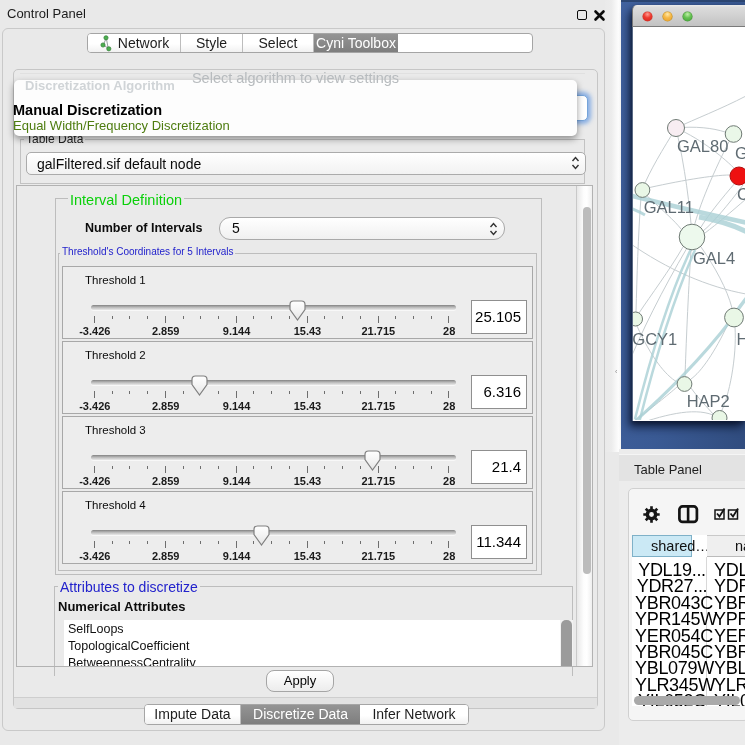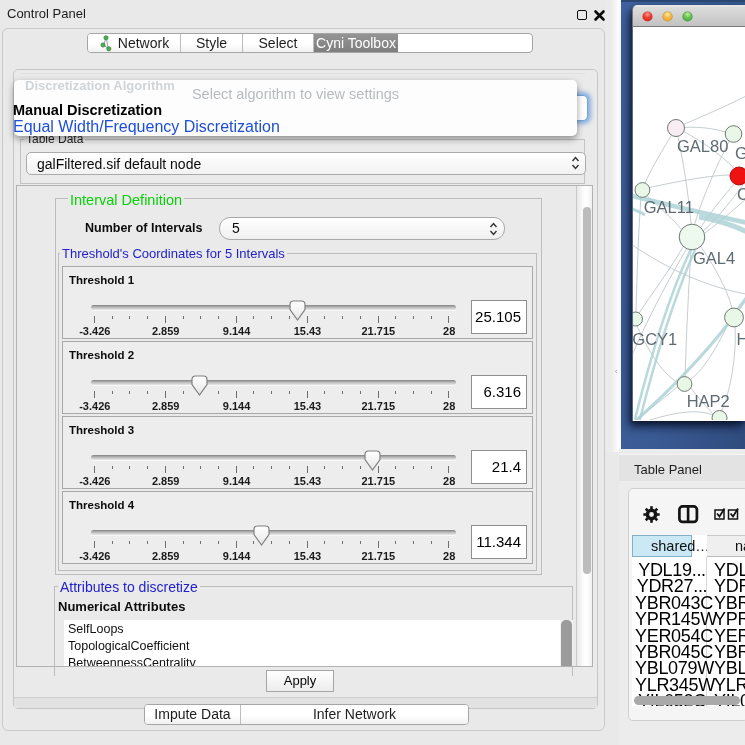--- a/index.html
+++ b/index.html
@@ -1,21 +1,21 @@
 <!DOCTYPE html>
 <html><head><meta charset="utf-8"><style>
 *{margin:0;padding:0;box-sizing:border-box}
 html,body{width:745px;height:745px;overflow:hidden}
 body{font-family:"Liberation Sans",sans-serif;background:#e9e9e9;position:relative}
 .abs{position:absolute}
 .seg{display:flex;align-items:center;justify-content:center;font-size:14px;color:#1d1d1d;background:linear-gradient(180deg,#ffffff 55%,#f1f1f1)}
 .sel{background:linear-gradient(180deg,#949494,#7e7e7e);color:#fff}
 .glabel{position:absolute;background:#eaeaea;padding:0 2px;white-space:nowrap}
 .thr{position:absolute;left:62px;width:471px;height:73px;background:#ededed;border:1px solid #a8a8a8}
-.thr .tl{position:absolute;left:6px;top:7px;font-weight:bold;font-size:11.5px;color:#0c0c0c}
+.thr .tl{position:absolute;left:22px;top:7px;font-weight:normal;font-size:11.5px;color:#0c0c0c}
 .track{position:absolute;left:28px;top:38px;width:365px;height:5px;border-radius:3px;background:linear-gradient(180deg,#828282 0,#b9b9b9 45%,#e9e9e9 100%);box-shadow:0 1px 0 #f8f8f8}
 .minor{position:absolute;left:31px;top:49px;width:357px;height:3px;background:repeating-linear-gradient(90deg,#6e6e6e 0,#6e6e6e 1px,transparent 1px,transparent 17.72px)}
 .major{position:absolute;left:31px;top:49px;width:358px;height:7px;background:repeating-linear-gradient(90deg,#6e6e6e 0,#6e6e6e 1px,transparent 1px,transparent 70.88px)}
 .sl{position:absolute;top:58px;font-size:11px;font-weight:bold;color:#1a1a1a;transform:translateX(-50%);white-space:nowrap}
 .thumb{position:absolute;top:33px;width:17px;height:21px}
 .vbox{position:absolute;left:408px;top:33px;width:56px;height:34px;background:#fff;border:1px solid #8f8f8f;font-size:15px;color:#000;text-align:right;line-height:32px;padding-right:5px}
 .row1{font-size:18px;color:#000;white-space:nowrap;letter-spacing:-0.3px}
 </style></head>
 <body>
 <div class="abs" style="left:0;top:0;width:745px;height:1px;background:#d8d8d8"></div>
@@ -64,21 +64,21 @@
 <div class="abs" style="left:55px;top:198px;width:487px;height:377px;border:1px solid #bdbdbd"></div>
 <div class="glabel" style="left:68px;top:192px;font-size:14.5px;color:#0ad00a">Interval Definition</div>
 <div class="abs" style="left:85px;top:221px;font-size:12.5px;font-weight:bold;color:#0c0c0c">Number of Intervals</div>
 <div class="abs" style="left:219px;top:217px;width:286px;height:23px;background:linear-gradient(180deg,#fff,#f0f0f0);border:1px solid #a9a9a9;border-radius:11px"></div>
 <div class="abs" style="left:232px;top:220px;font-size:14px;color:#0a0a0a">5</div>
 <svg class="abs" style="left:489px;top:222px" width="9" height="14" viewBox="0 0 9 14">
     <path d="M1.5 5 L4.5 1.5 L7.5 5 M1.5 9 L4.5 12.5 L7.5 9" stroke="#333" stroke-width="1.4" fill="none"></path>
   </svg>
 
 <div class="abs" style="left:58px;top:253px;width:479px;height:318px;border:1px solid #bdbdbd"></div>
-<div class="glabel" style="left:60px;top:246px;font-size:13px;color:#2222cc">Threshold's Coordinates for 5 Intervals</div>
+<div class="glabel" style="left:60px;top:246px;font-size:10px;color:#2222cc">Threshold's Coordinates for 5 Intervals</div>
 
 <div id="thrs">
     <div class="thr" style="top:266px">
     <div class="tl">Threshold 1</div>
     <div class="track"></div>
       <div class="minor"></div>
       <div class="major"></div>
       <span class="sl" style="left:31.8px">-3.426</span>
       <span class="sl" style="left:102.67999999999999px">2.859</span>
       <span class="sl" style="left:173.56px">9.144</span>
@@ -173,24 +173,25 @@
 <div class="abs" style="left:58px;top:599px;font-size:13px;font-weight:bold;color:#0c0c0c">Numerical Attributes</div>
 <div class="abs" style="left:64px;top:620px;width:496px;height:46px;background:#fff;overflow:hidden">
   <div style="position:absolute;left:4px;top:2px;font-size:12.5px;color:#111">SelfLoops</div>
   <div style="position:absolute;left:4px;top:19px;font-size:12.5px;color:#111">TopologicalCoefficient</div>
   <div style="position:absolute;left:4px;top:36px;font-size:12.5px;color:#111">BetweennessCentrality</div>
 </div>
 <div class="abs" style="left:560px;top:620px;width:13px;height:46px;background:#f2f2f2"></div>
 <div class="abs" style="left:561px;top:620px;width:11px;height:46px;background:#9b9b9b;border-radius:5px 5px 0 0"></div>
 <div class="abs" style="left:17px;top:666px;width:576px;height:1px;background:#b2b2b2"></div>
 
-<div class="abs" style="left:266px;top:670px;width:68px;height:22px;background:linear-gradient(180deg,#fff,#ececec);border:1px solid #a5a5a5;border-radius:0;text-align:center;line-height:20px;font-size:13px;color:#050505">Apply</div>
+<div class="abs" style="left:266px;top:670px;width:68px;height:22px;background:linear-gradient(180deg,#fff,#ececec);border:1px solid #a5a5a5;border-radius:8px;text-align:center;line-height:20px;font-size:13px;color:#050505">Apply</div>
 
 <div class="abs" style="left:144px;top:703.5px;width:325px;height:21px;background:#fff;border:1px solid #a5a5a5;border-radius:4px;display:flex;overflow:hidden">
   <div class="seg" style="width:96px;border-right:1px solid #bdbdbd">Impute Data</div>
+  <div class="seg sel" style="width:119px">Discretize Data</div>
   <div class="seg" style="flex:1">Infer Network</div>
 </div>
 
 <div class="abs" style="left:605px;top:0;width:16px;height:452px;background:linear-gradient(90deg,#eaeaea,#ececec 40%,#fdfdfd 85%,#f6f6f6)"></div>
 <div class="abs" style="left:621px;top:0;width:124px;height:449px;background:linear-gradient(100deg,#41629f,#3a5a94 55%,#304c7e)"></div>
 <div class="abs" style="left:621px;top:0;width:124px;height:2px;background:#2c4672"></div>
 
 <div class="abs" style="left:632px;top:5px;width:113px;height:416px;box-shadow:-3px 6px 10px rgba(6,14,36,.75),0 2px 4px rgba(6,14,36,.55);border-radius:5px 0 0 0"></div>
 <div class="abs" style="left:632px;top:5px;width:113px;height:22px;background:linear-gradient(180deg,#ebebeb,#dcdcdc 12%,#c2c2c2);border-radius:5px 0 0 0;border-bottom:1px solid #7a7a7a;border-left:1px solid #777"></div>
 <svg class="abs" style="left:640px;top:10px" width="56" height="13" viewBox="0 0 56 13">
@@ -323,15 +324,15 @@
       <div class="abs row1" style="left:3px;top:156.2px;width:74px;text-align:center">YIL052C</div>
       <div class="abs row1" style="left:82px;top:156.2px">YIL05</div>
     </div>
   <div class="abs" style="left:2px;top:160.5px;width:106px;height:9.5px;background:#a9a9a9;border-radius:5px"></div>
 </div>
 
 <div class="abs" style="left:615px;top:369px;width:4px;height:6px;color:#8d8d8d;font-size:7px;line-height:6px">‹</div>
 
 <div class="abs" style="left:14px;top:80px;width:563px;height:56px;background:#fdfdfd;border-radius:5px;box-shadow:0 3px 7px rgba(0,0,0,.4)"></div>
 <div class="abs" style="left:25px;top:78px;font-size:13px;font-weight:bold;color:#d0d4d7">Discretization Algorithm</div>
-<div class="abs" style="left:14px;top:86px;width:563px;text-align:center;font-size:14.5px;color:#b7bbbe">Select algorithm to view settings</div>
+<div class="abs" style="left:14px;top:70px;width:563px;text-align:center;font-size:14.5px;color:#b7bbbe">Select algorithm to view settings</div>
 <div class="abs" style="left:13px;top:102px;font-size:14.5px;font-weight:bold;color:#000">Manual Discretization</div>
-<div class="abs" style="left:13px;top:118px;font-size:16px;color:#1d4ed8">Equal Width/Frequency Discretization</div>
+<div class="abs" style="left:13px;top:118px;font-size:13px;color:#4d7c0f">Equal Width/Frequency Discretization</div>
 
 </body></html>

